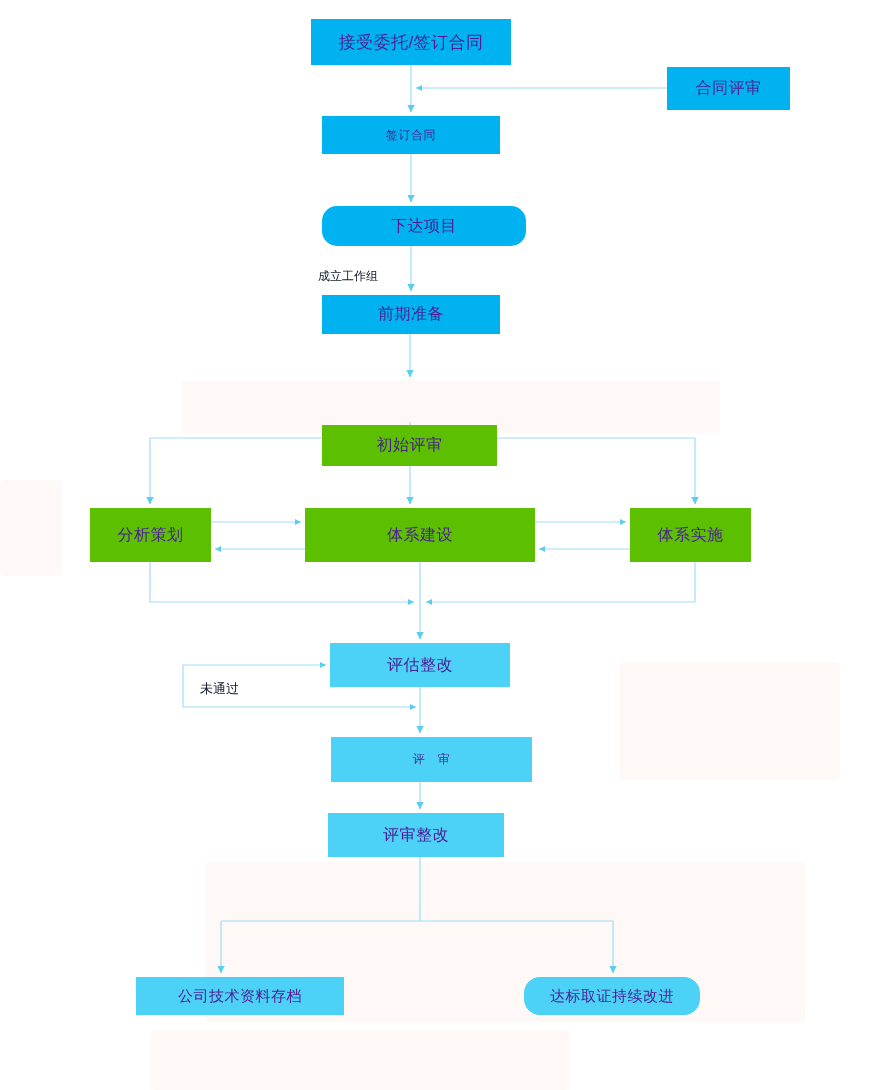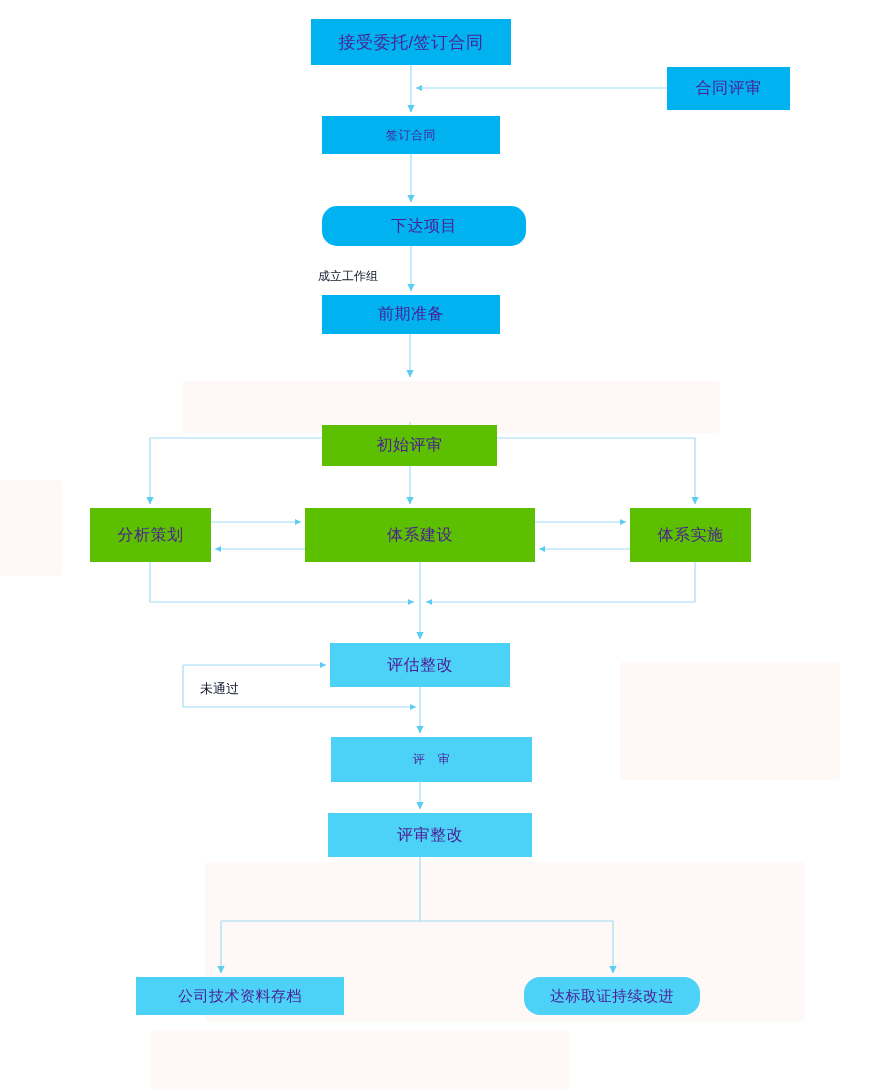--- a/index.html
+++ b/index.html
@@ -116,21 +116,21 @@
   <div class="node green" style="left:305px;top:508px;width:230px;height:54px;font-size:16px;">体系建设</div>
 
   <div class="node green" style="left:90px;top:508px;width:121px;height:54px;font-size:16px;">分析策划</div>
 
   <div class="node green" style="left:630px;top:508px;width:121px;height:54px;font-size:16px;">体系实施</div>
 
   <div class="node lblue" style="left:330px;top:643px;width:180px;height:44px;font-size:16px;">评估整改</div>
 
   <div class="node lblue" style="left:331px;top:737px;width:201px;height:45px;font-size:12px;">评　审</div>
 
-  <div class="node lblue" style="left:328px;top:813px;width:204px;height:44px;font-size:16px;">评审整改</div>
+  <div class="node lblue" style="left:328px;top:813px;width:176px;height:44px;font-size:16px;">评审整改</div>
 
   <div class="node lblue" style="left:136px;top:977px;width:208px;height:38px;font-size:15px;">公司技术资料存档</div>
 
   <div class="node lblue" style="left:524px;top:977px;width:176px;height:38px;font-size:15px;border-radius:16px;">达标取证持续改进</div>
 
   <div class="edge-label" style="left:318px;top:268px;">成立工作组</div>
 
   <div class="edge-label" style="left:200px;top:680px;font-size:13px;">未通过</div>
 
 </div>

